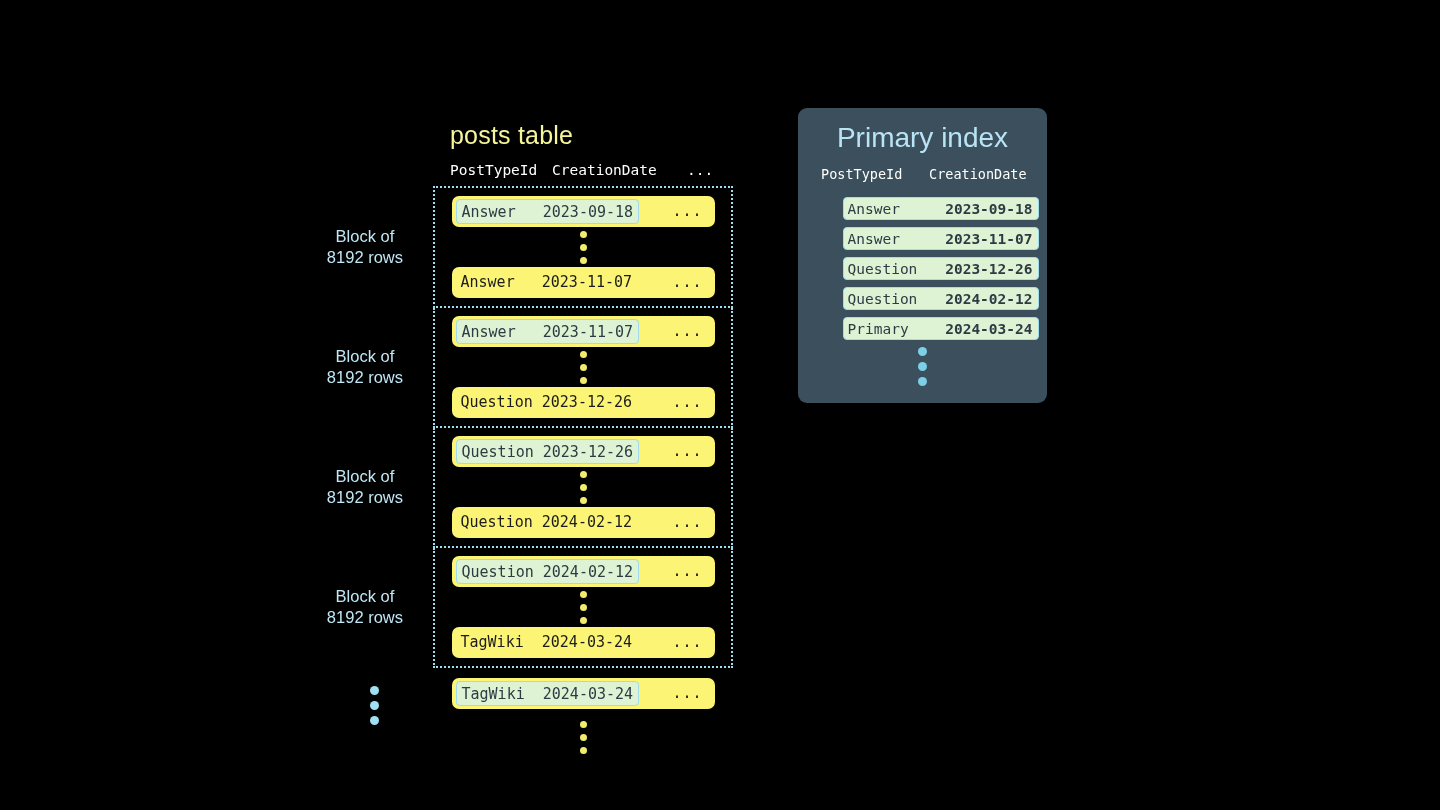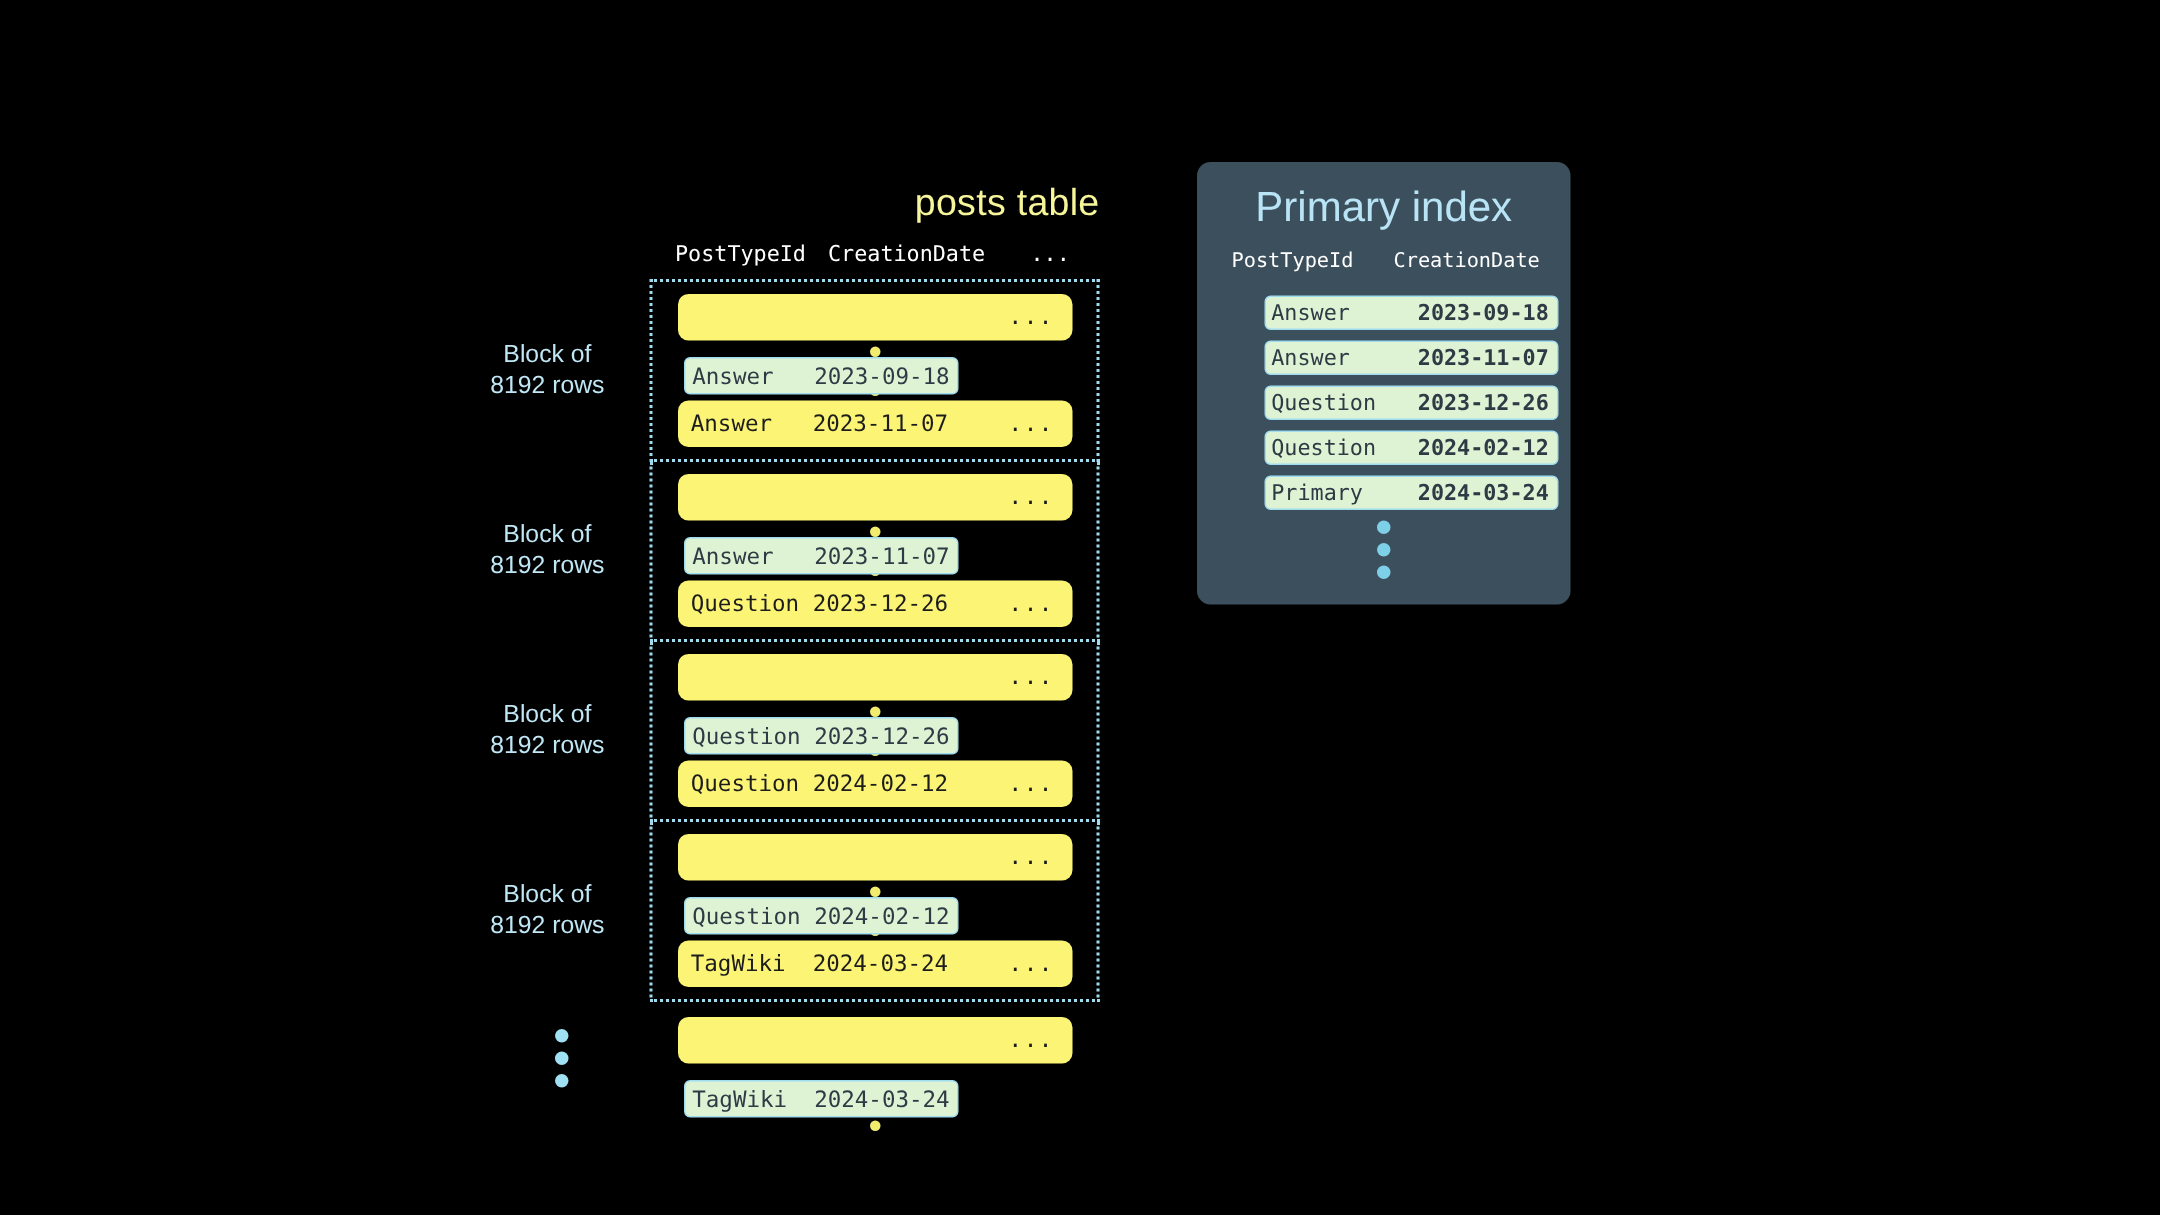--- a/index.html
+++ b/index.html
@@ -17,21 +17,21 @@
 
   
   #posts-table-group {
     position: absolute;
     left: 433px;
     top: 120px;
     width: 300px;
   }
 
   #posts-table-title {
-    text-align: right;
+    text-align: left;
     color: #f7f59a;
     font-size: 25px;
     font-family: "Liberation Sans", sans-serif;
     letter-spacing: 0.2px;
     line-height: 30px;
     margin-left: 17px;
   }
 
   #posts-col-headers {
     position: relative;
@@ -76,21 +76,20 @@
     font-family: "DejaVu Sans Mono", monospace;
     font-size: 15px;
     color: #2e3b45;
     white-space: pre;
     padding: 0 5px;
   }
   .pcell.hl {
     background: #ddf3d4;
     border: 1.5px solid #9fdcf0;
     border-radius: 4px;
-    margin-top: 39px;
   }
   .pcell.plain {
     color: #1c1c1c;
   }
   .prow .pell {
     position: absolute;
     right: 12px;
     top: 3px;
     height: 25px;
     line-height: 25px;

